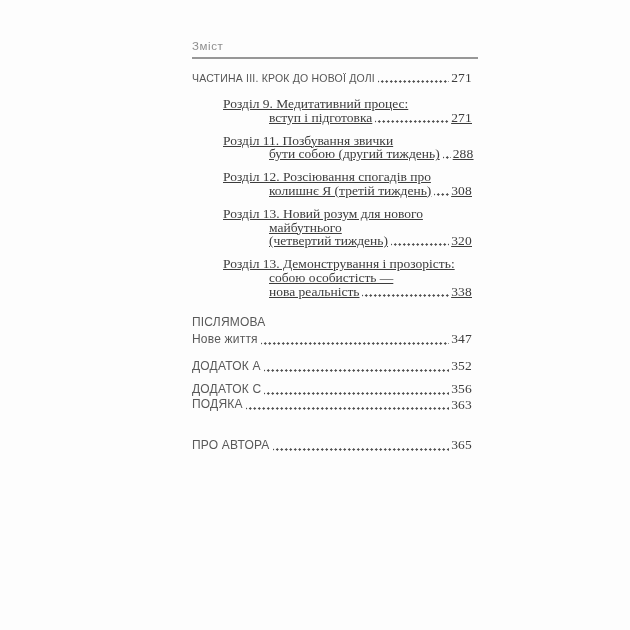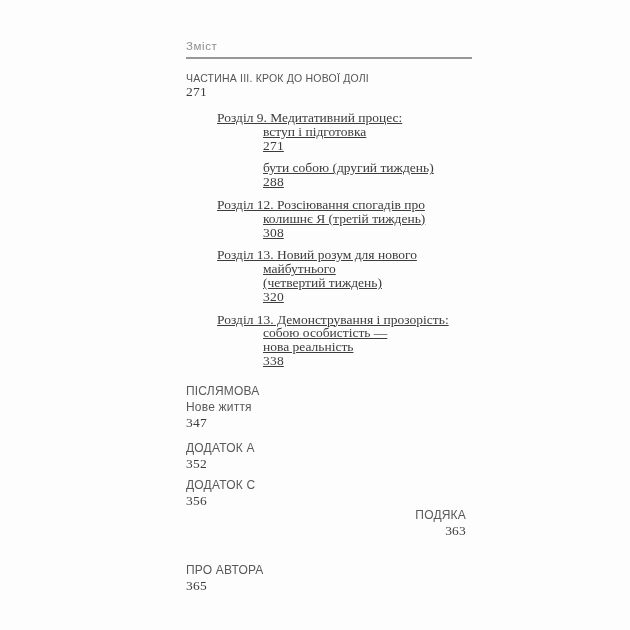--- a/index.html
+++ b/index.html
@@ -5,34 +5,34 @@
   html,body{margin:0;padding:0;background:#fff;}
   .page{
     position:relative;
     width:630px;height:630px;
     background:#fdfdfd;
     font-family:"Liberation Sans",sans-serif;
     overflow:hidden;
   }
   .content{
     position:absolute;
-    left:186px;top:40px;
+    left:192px;top:40px;
     width:286px;
   }
   
   .running-head{
     font-size:11.5px;
     line-height:13px;
     letter-spacing:.6px;
     color:#8e8e8e;
     padding-bottom:4px;
     border-bottom:2px solid #979797;
   }
   
-  .row{display:flex;align-items:baseline;flex-direction:column;}
+  .row{display:flex;align-items:baseline;}
   .leader{
     flex:1 1 auto;
     align-self:stretch;
     min-width:8px;
     margin:0 2px 0 3px;
     background-image:radial-gradient(circle,#4e4e4e 0.9px,rgba(0,0,0,0) 1.25px);
     background-size:4.5px 2.6px;
     background-repeat:repeat-x;
     background-position:left 2px bottom 2.4px;
   }
@@ -107,20 +107,21 @@
           <div class="line first">Розділ 9. Медитативний процес:</div>
           <div class="line cont row">
             <span class="txt">вступ і підготовка</span>
             <span class="leader"></span>
             <span class="pnum">271</span>
           </div>
         </div>
 
 
   <div class="entry">
+          <div class="line first">Розділ 11. Позбування звички</div>
           <div class="line cont row">
             <span class="txt">бути собою (другий тиждень)</span>
             <span class="leader"></span>
             <span class="pnum">288</span>
           </div>
         </div>
 
   <div class="entry">
           <div class="line first">Розділ 12. Розсіювання спогадів про</div>
           <div class="line cont row">

